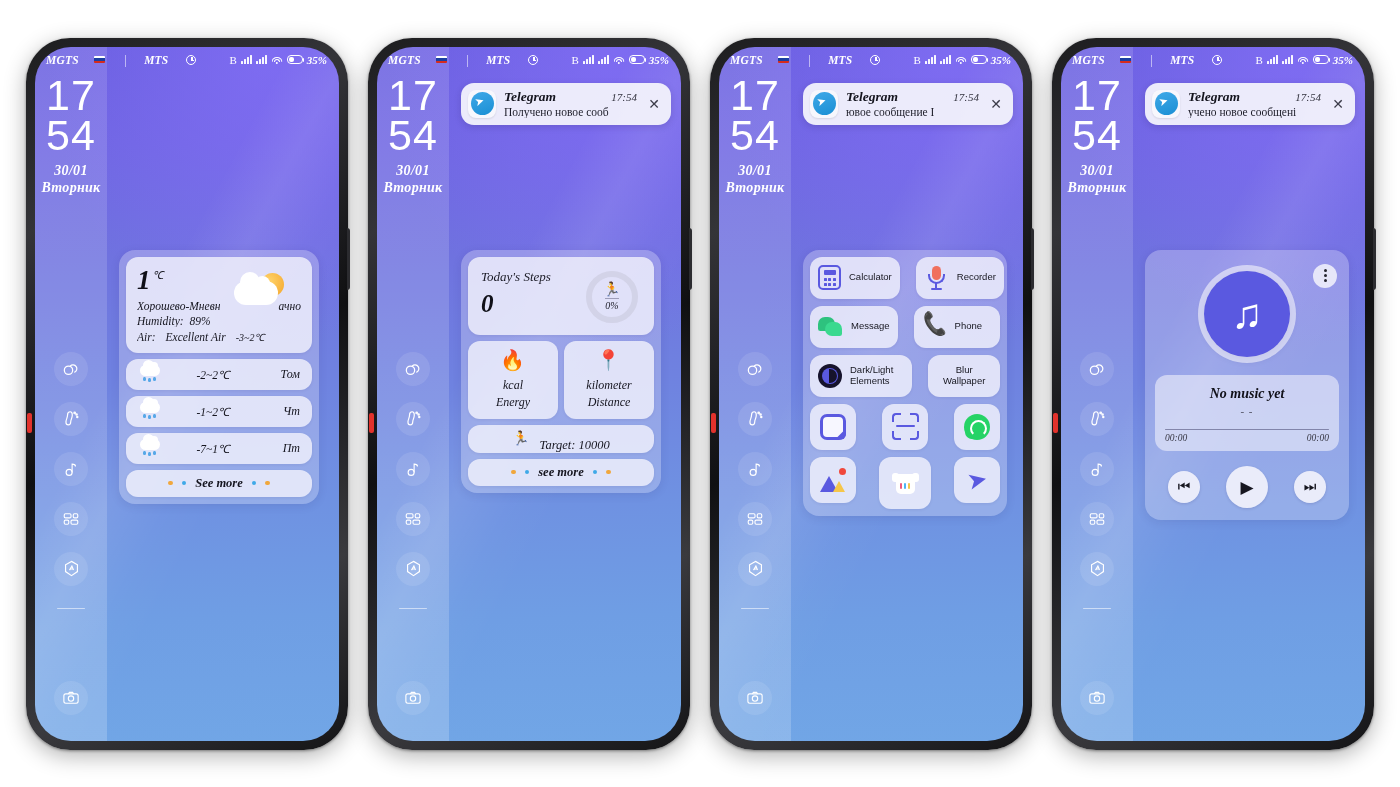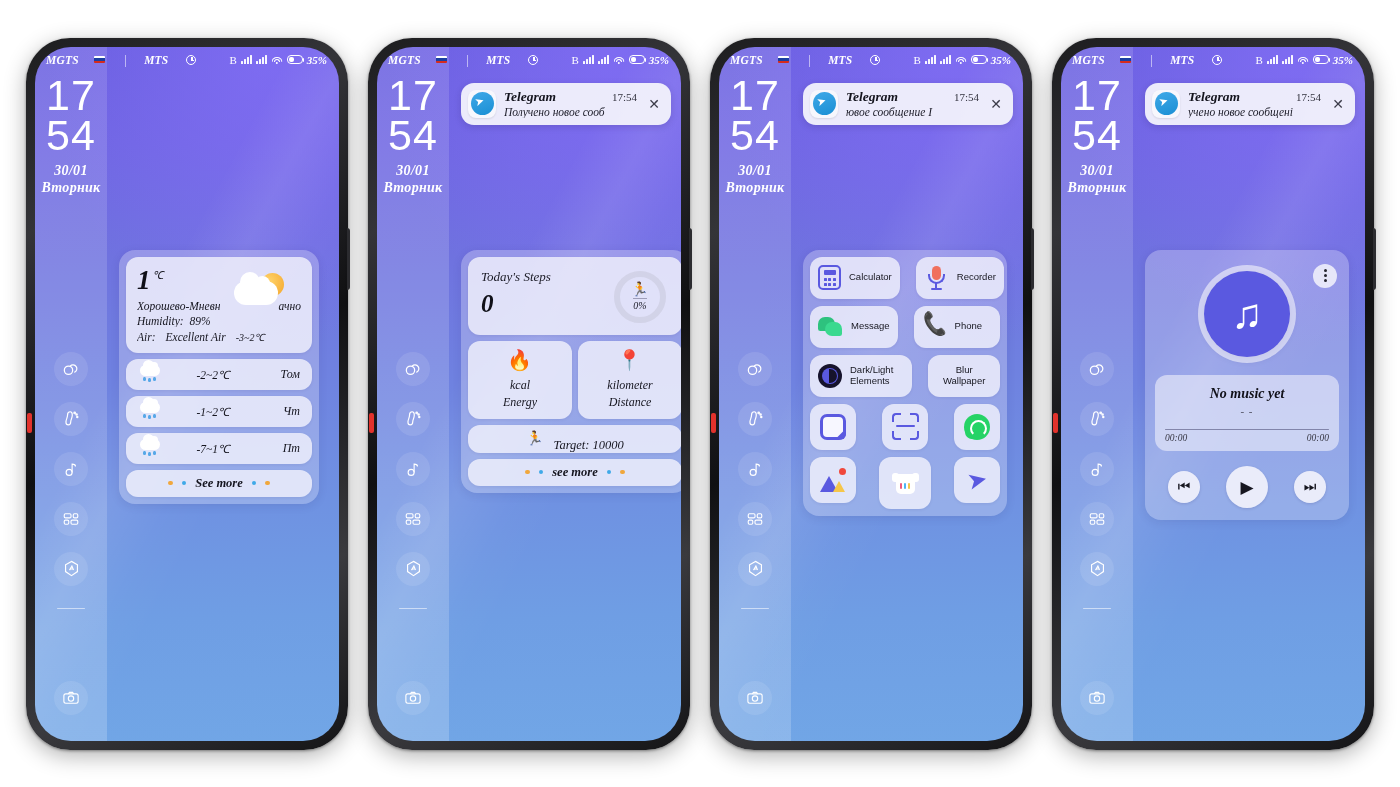--- a/index.html
+++ b/index.html
@@ -144,22 +144,22 @@
     display:flex; align-items:center; justify-content:center;
     box-shadow: 0 1px 2px rgba(0,0,0,.10);
   }
   .tg-circle { width:23px; height:23px; border-radius:50%;
     background: linear-gradient(160deg,#3fa9e8 0%, #1a8fd4 100%);
     position:relative; }
   .tg-circle::after { content:"➤"; position:absolute; left:4px; top:3px; font-size:11px; color:#fff; transform: rotate(-18deg); }
   .notif-body { flex:1; min-width:0; padding-left:8px; padding-right:2px; }
   .notif-l1 { display:flex; align-items:baseline; }
   .notif-app { font-size:13.5px; font-weight:700; font-style:italic; color:#14141e; }
-  .notif-time { margin-left:auto; font-size:11px; color:#33333f; padding-right:4px;}
-  .notif-text { font-size:11.5px; color:#1c1c28; font-style:italic; white-space:nowrap; overflow:hidden; margin-top:1px;}
+  .notif-time { margin-left:auto; font-size:11px; color:#33333f; font-style:italic; padding-right:4px;}
+  .notif-text { font-size:11.5px; color:#1c1c28; white-space:nowrap; overflow:hidden; margin-top:1px;}
   .notif-close { width:22px; height:22px; flex:0 0 auto; display:flex;align-items:center;justify-content:center;
     font-size:14px; color:#3b3b48; font-family:"Liberation Sans",sans-serif; }
 
   
   .widget {
     position:absolute;
     background: rgba(236,236,250,.30);
     border-radius: 16px;
     padding: 7px;
     box-shadow: 0 2px 10px rgba(40,30,90,.10);
@@ -197,21 +197,21 @@
   .wx-rowtemp { flex:1; text-align:center; font-size:11.5px; font-style:italic; color:#15151f; }
   .wx-rowday  { width:38px; text-align:right; font-size:12px; font-style:italic; color:#15151f; }
 
   .seemore { margin-top:6px; height:27px; display:flex; align-items:center; justify-content:center; gap:9px; }
   .seemore .txt { font-size:12.5px; font-style:italic; font-weight:700; color:#15151f; }
   .dotg { display:flex; gap:9px; align-items:center; }
   .dotg i { width:4.5px; height:4.5px; border-radius:50%; display:block; }
   .dotg i.o { background:#f0a73d; } .dotg i.b { background:#3fa9e8; }
 
   
-  .w-steps { left:12px; top:203px; width:228px; }
+  .w-steps { left:12px; top:203px; width:200px; }
   .st-main { padding:12px 13px 12px; position:relative; min-height:78px; }
   .st-title { font-size:13px; font-style:italic; color:#1b1b26; }
   .st-count { font-size:25px; font-weight:700; font-style:italic; color:#101018; margin-top:6px; line-height:1;}
   .st-ring { position:absolute; right:16px; top:14px; width:52px; height:52px; border-radius:50%;
     border:6px solid rgba(205,205,225,.75); display:flex; flex-direction:column; align-items:center; justify-content:center; }
   .st-run { font-size:14px; line-height:1; color:#3b9ae8; }
   .st-pct { font-size:10px; font-style:italic; color:#1b1b26; border-top:1px solid rgba(90,90,120,.5); padding-top:1px; margin-top:1px;}
   .st-two { display:flex; gap:6px; margin-top:6px; }
   .st-tile { flex:1; height:78px; display:flex; flex-direction:column; align-items:center; justify-content:center; gap:2px; }
   .st-tile .ic { font-size:20px; line-height:1; margin-bottom:6px; }

